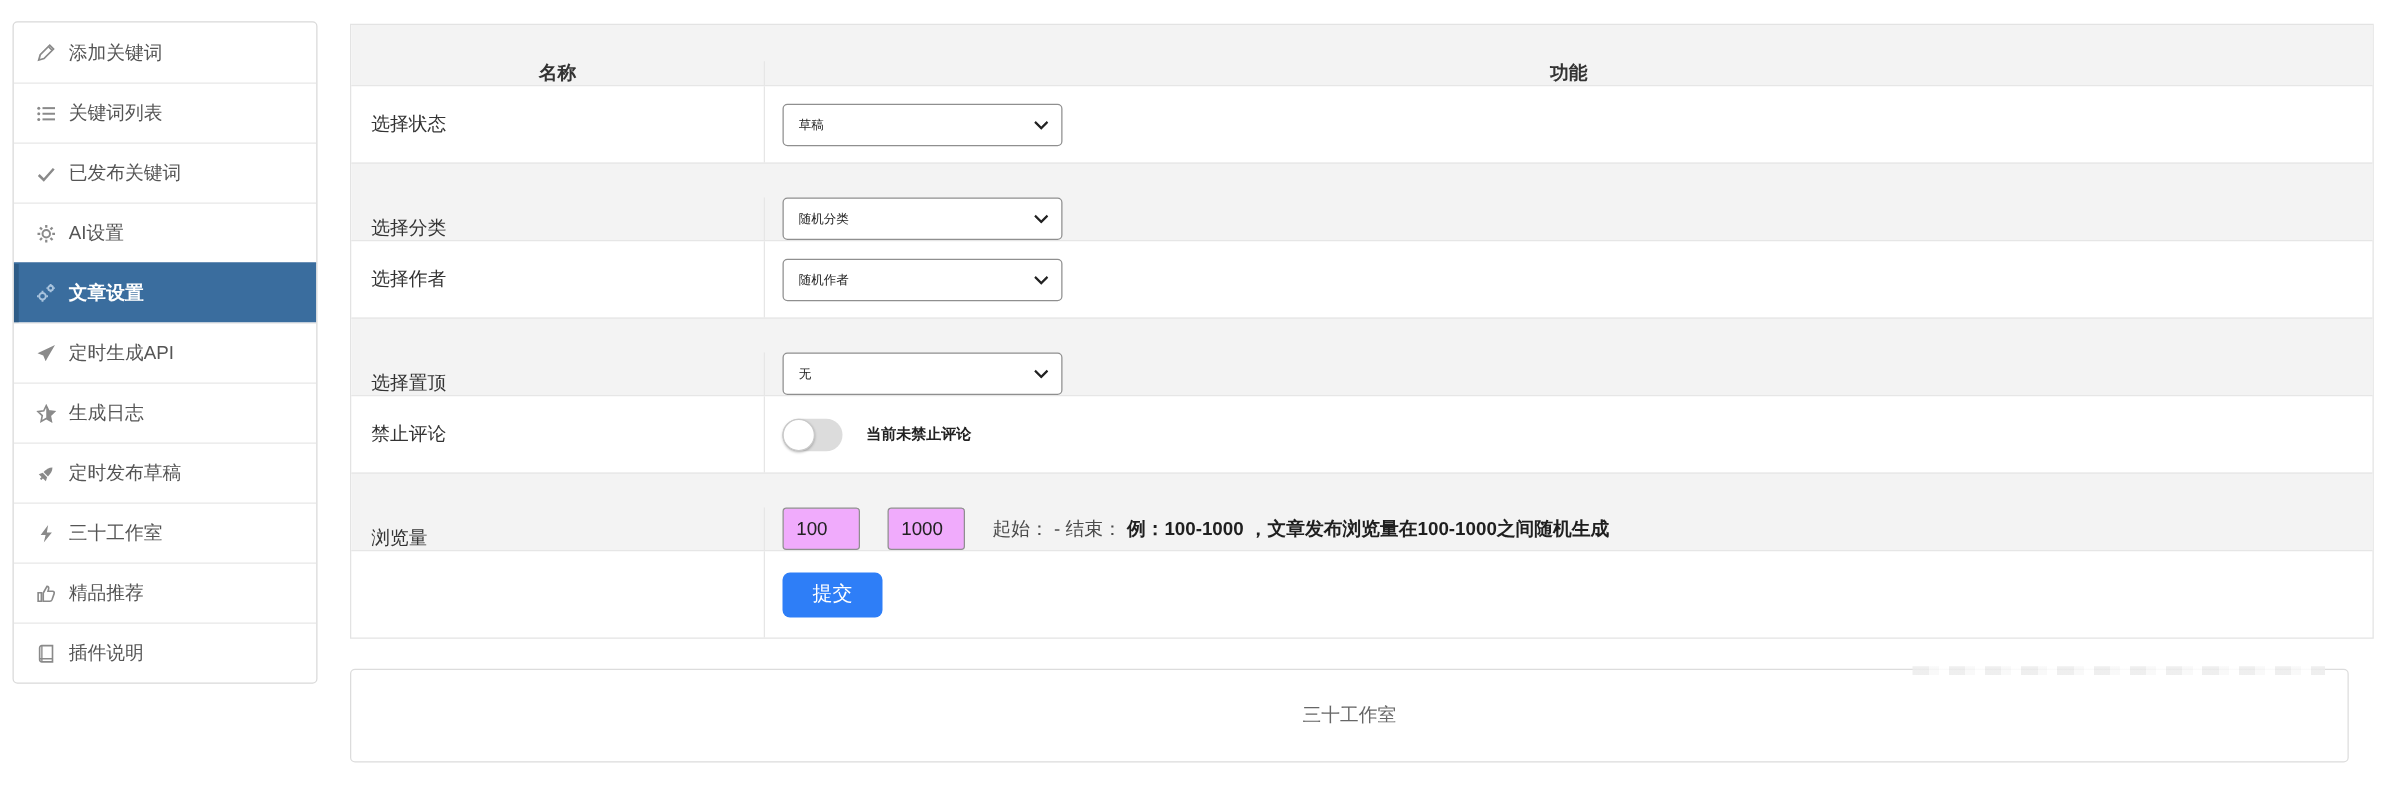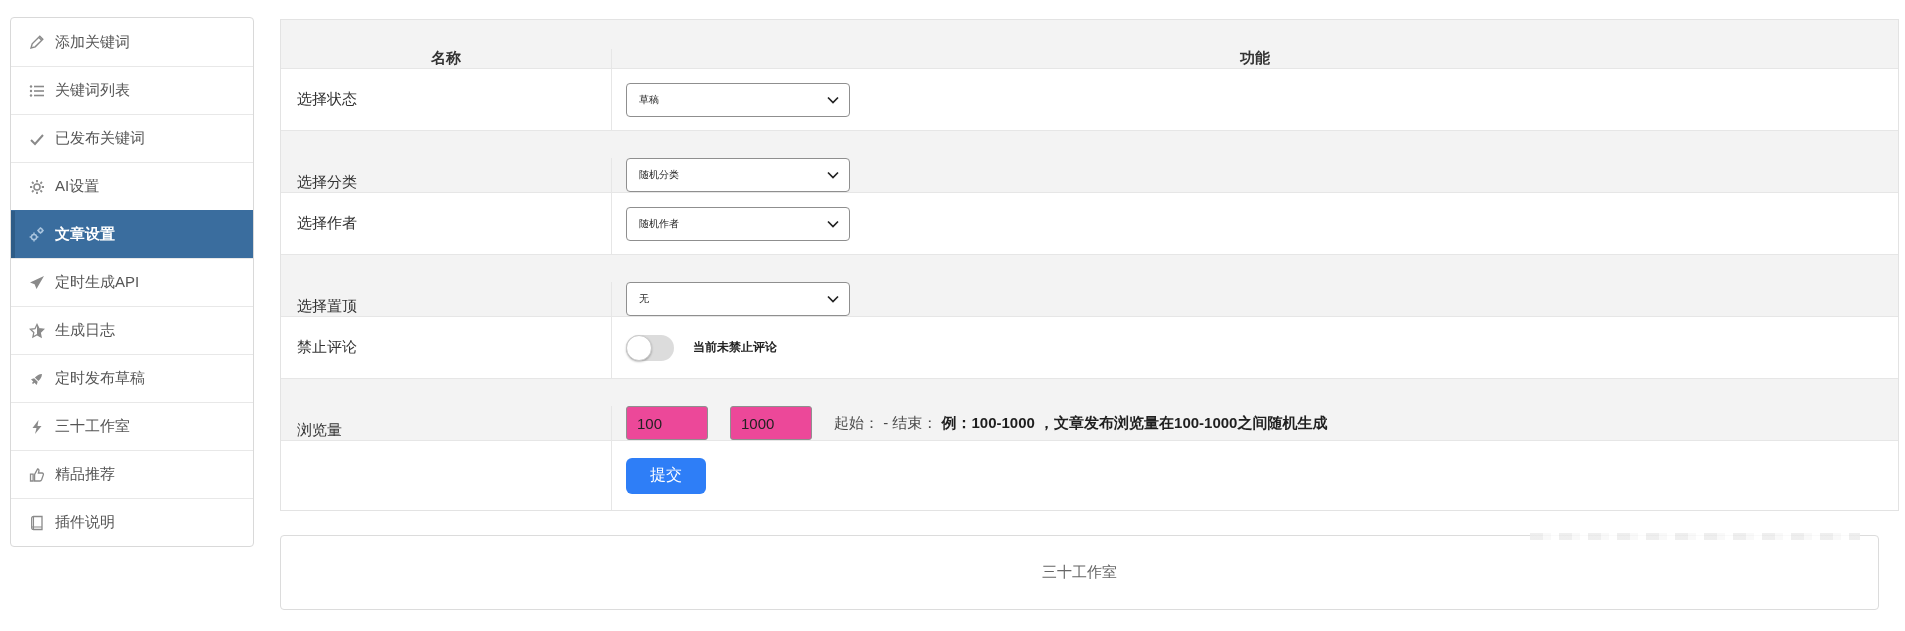--- a/index.html
+++ b/index.html
@@ -39,22 +39,22 @@
 
   
   .toggle { width:48px; height:26px; border-radius:13px; background:#dcdcdc;
     position:relative; cursor:pointer; flex:0 0 48px; }
   .toggle .knob { position:absolute; left:0px; top:0px; width:26px; height:26px;
     border-radius:50%; background:#fff; border:1px solid #c9c9c9;
     box-shadow:0 1px 2px rgba(0,0,0,.25); }
   .toggle-label { margin-left:19px; font-weight:bold; font-size:12px; color:#222; }
 
   
-  .num-input { width:82px; height:34px; border:1px solid #8f8f8f; border-radius:3px;
-    padding:0 6px 0 10px; font-size:15px; color:#222; background:#ec4899;
+  .num-input { width:62px; height:34px; border:1px solid #8f8f8f; border-radius:3px;
+    padding:0 6px 0 10px; font-size:15px; color:#222; background:#f0abfc;
     font-family:inherit; }
   .num-input + .num-input { margin-left:22px; }
   .hint { margin-left:22px; color:#4a4a4a; }
   .hint b { color:#1f1f1f; }
 
   
   .submit-btn { width:80px; height:36px; background:#2e7ef7; color:#fff; border:none;
     border-radius:6px; font-size:16px; cursor:pointer; font-family:inherit; }
 
   

